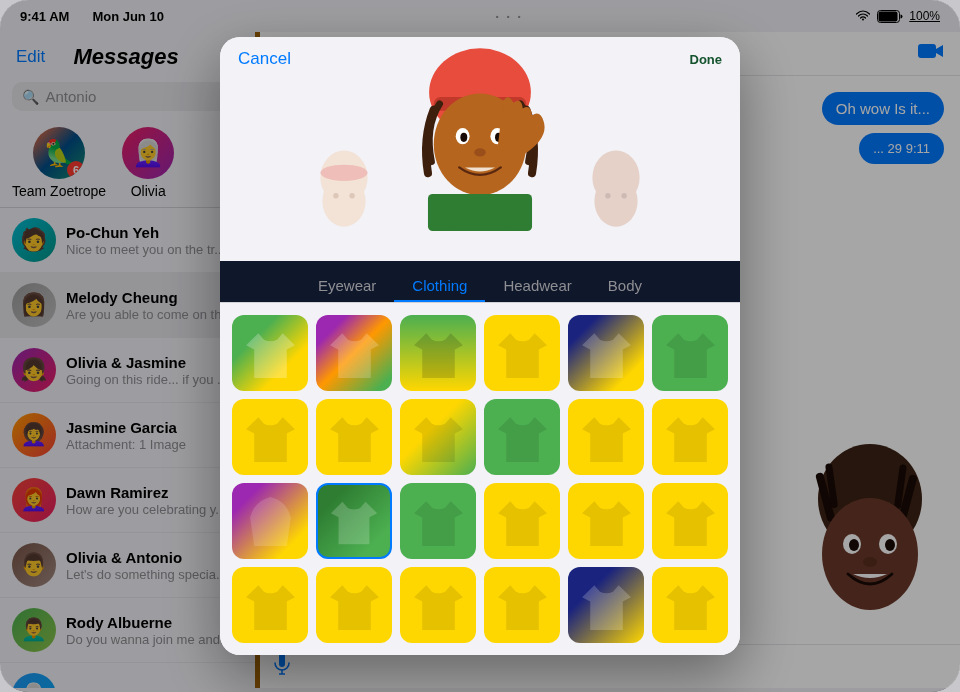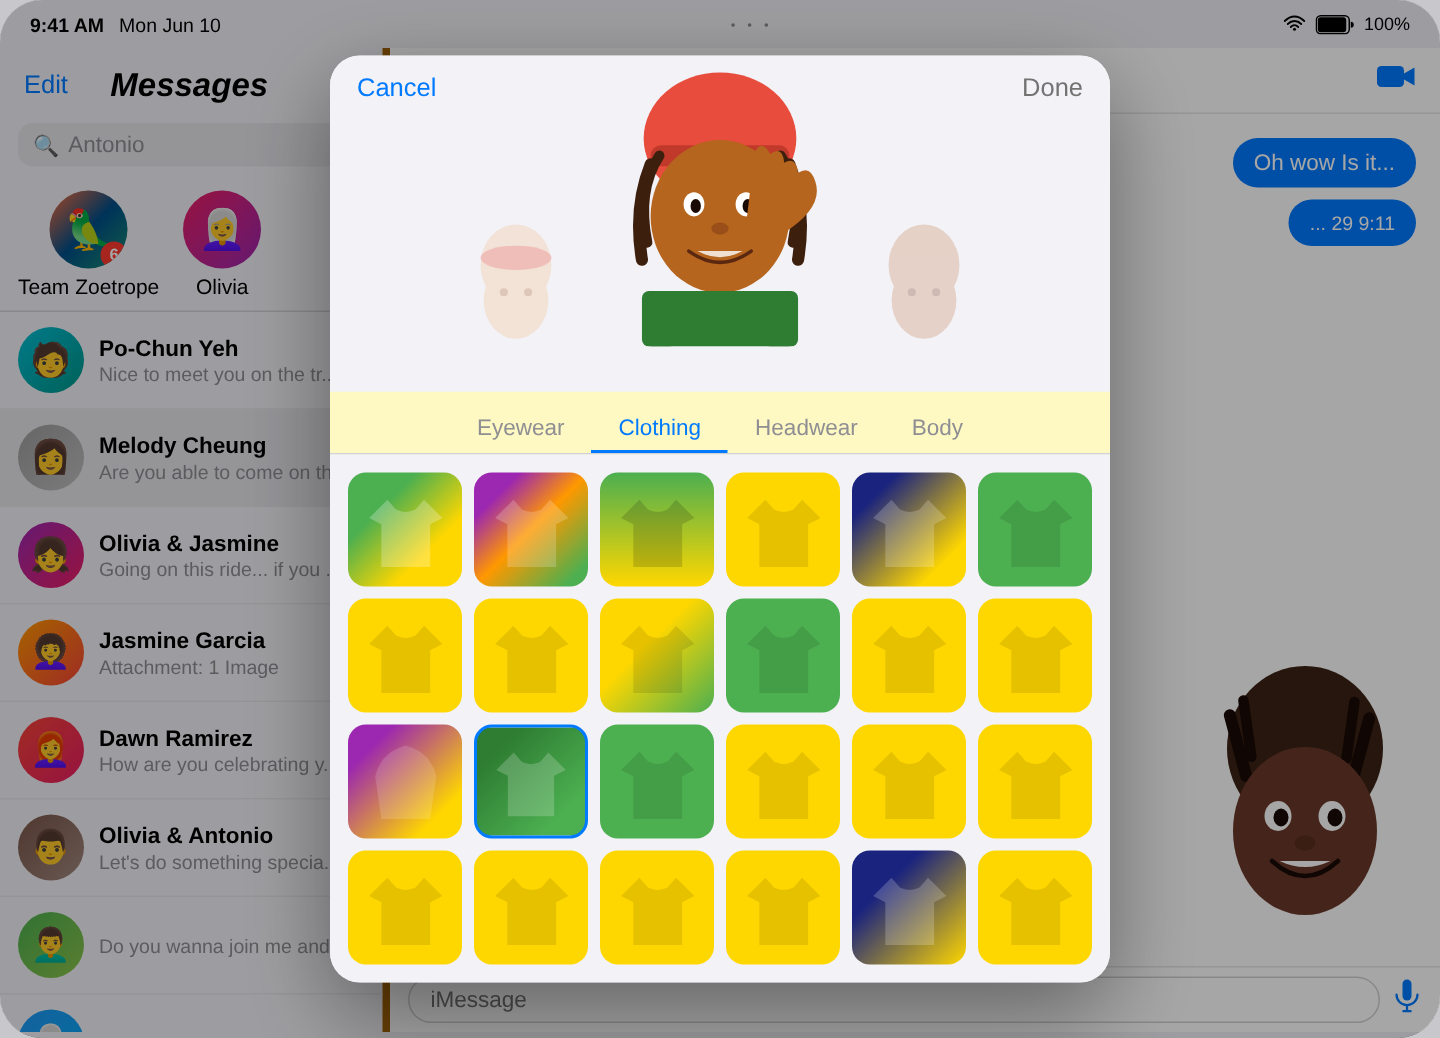--- a/index.html
+++ b/index.html
@@ -316,26 +316,26 @@
     .modal-cancel-btn {
       font-size: 17px;
       color: #007aff;
       background: none;
       border: none;
       cursor: pointer;
       font-weight: 400;
     }
 
     .modal-done-btn {
-      font-size: 17px;
-      color: #737373;
+      font-size: 13px;
+      color: #14532d;
       background: none;
       border: none;
       cursor: pointer;
-      font-weight: 400;
+      font-weight: 700;
     }
 
     
     .memoji-preview {
       background: #f2f2f7;
       padding: 10px 20px 0;
       display: flex;
       justify-content: center;
       align-items: flex-end;
       gap: 16px;
@@ -355,21 +355,21 @@
       position: relative;
       z-index: 2;
     }
 
     
     .category-tabs {
       display: flex;
       justify-content: center;
       gap: 0;
       padding: 10px 10px 0;
-      background: #fef9c3;
+      background: #0f172a;
       border-bottom: 1px solid #d1d1d6;
     }
 
     .category-tab {
       font-size: 15px;
       color: #8e8e93;
       padding: 6px 18px;
       cursor: pointer;
       border-bottom: 2px solid transparent;
       white-space: nowrap;
@@ -452,40 +452,40 @@
   </style>
 </head>
 <body>
 
 <div class="ipad-frame">
   <div class="screen">
 
     <div class="status-bar">
       <div class="status-bar-left">
         <span>9:41 AM</span>
-        <span style="margin-left:6px;font-weight:400;font-size:13px;text-align:center;">Mon Jun 10</span>
+        <span style="margin-left:19px;font-weight:700;font-size:13px;text-align:center;">Mon Jun 10</span>
       </div>
       <div class="status-bar-center">
         <span style="font-size:8px;letter-spacing:3px;color:#8e8e93;">• • •</span>
       </div>
       <div class="status-bar-right">
 
         <svg width="16" height="12" viewBox="0 0 16 12" fill="none">
           <path d="M8 10.5a1 1 0 100-2 1 1 0 000 2z" fill="#000"></path>
           <path d="M5.5 8C6.3 7.2 7.1 6.8 8 6.8s1.7.4 2.5 1.2" stroke="#000" stroke-width="1.2" fill="none" stroke-linecap="round"></path>
           <path d="M3.5 6C4.8 4.7 6.3 4 8 4s3.2.7 4.5 2" stroke="#000" stroke-width="1.2" fill="none" stroke-linecap="round"></path>
           <path d="M1.5 4C3.3 2.2 5.5 1 8 1s4.7 1.2 6.5 3" stroke="#000" stroke-width="1.2" fill="none" stroke-linecap="round"></path>
         </svg>
 
         <svg width="26" height="13" viewBox="0 0 26 13">
           <rect x="0.5" y="0.5" width="22" height="12" rx="3" stroke="#000" stroke-width="1" fill="none"></rect>
           <rect x="1.5" y="1.5" width="19" height="10" rx="2" fill="#000"></rect>
           <path d="M23.5 4.5v4a2 2 0 000-4z" fill="#000"></path>
         </svg>
-        <span style="font-size:12px;font-weight:500;">100%</span>
+        <span style="font-size:12px;font-weight:500;text-decoration:underline;">100%</span>
       </div>
     </div>
 
     <div class="main-layout">
 
       <div class="sidebar">
         <div class="sidebar-header">
           <button class="edit-btn">Edit</button>
           <span class="sidebar-title">Messages</span>
           <span style="width:32px;"></span>
@@ -572,20 +572,21 @@
               <div class="contact-name">Olivia &amp; Antonio</div>
               <div class="contact-preview">Let's do something specia...</div>
             </div>
           </div>
 
           <div class="contact-row">
             <div class="contact-avatar av-green">
               <span style="font-size:22px;">👨‍🦱</span>
             </div>
             <div class="contact-info">
+              <div class="contact-name">Rody Albuerne</div>
               <div class="contact-preview">Do you wanna join me and...</div>
             </div>
           </div>
 
           <div class="contact-row">
             <div class="contact-avatar av-blue">
               <span style="font-size:22px;">👨‍🦳</span>
             </div>
             <div class="contact-info">
               <div class="contact-name">Antonio Manriquez</div>
@@ -634,21 +635,20 @@
 
             <path d="M58 130 Q80 150 102 130" stroke="#1a0a05" stroke-width="3" fill="none" stroke-linecap="round"></path>
 
             <path d="M63 130 Q80 138 97 130" fill="#fff"></path>
 
             <ellipse cx="80" cy="118" rx="7" ry="5" fill="#5a2e1e"></ellipse>
           </svg>
         </div>
 
         <div class="chat-input-area">
-          <input class="message-input" type="text" placeholder="iMessage" style="">
           <span class="mic-icon">
             <svg width="20" height="24" viewBox="0 0 20 24">
               <rect x="7" y="1" width="6" height="14" rx="3" fill="#007aff"></rect>
               <path d="M3 11a7 7 0 0014 0" stroke="#007aff" stroke-width="1.5" fill="none" stroke-linecap="round"></path>
               <line x1="10" y1="18" x2="10" y2="22" stroke="#007aff" stroke-width="1.5"></line>
               <line x1="7" y1="22" x2="13" y2="22" stroke="#007aff" stroke-width="1.5"></line>
             </svg>
           </span>
         </div>
       </div>

